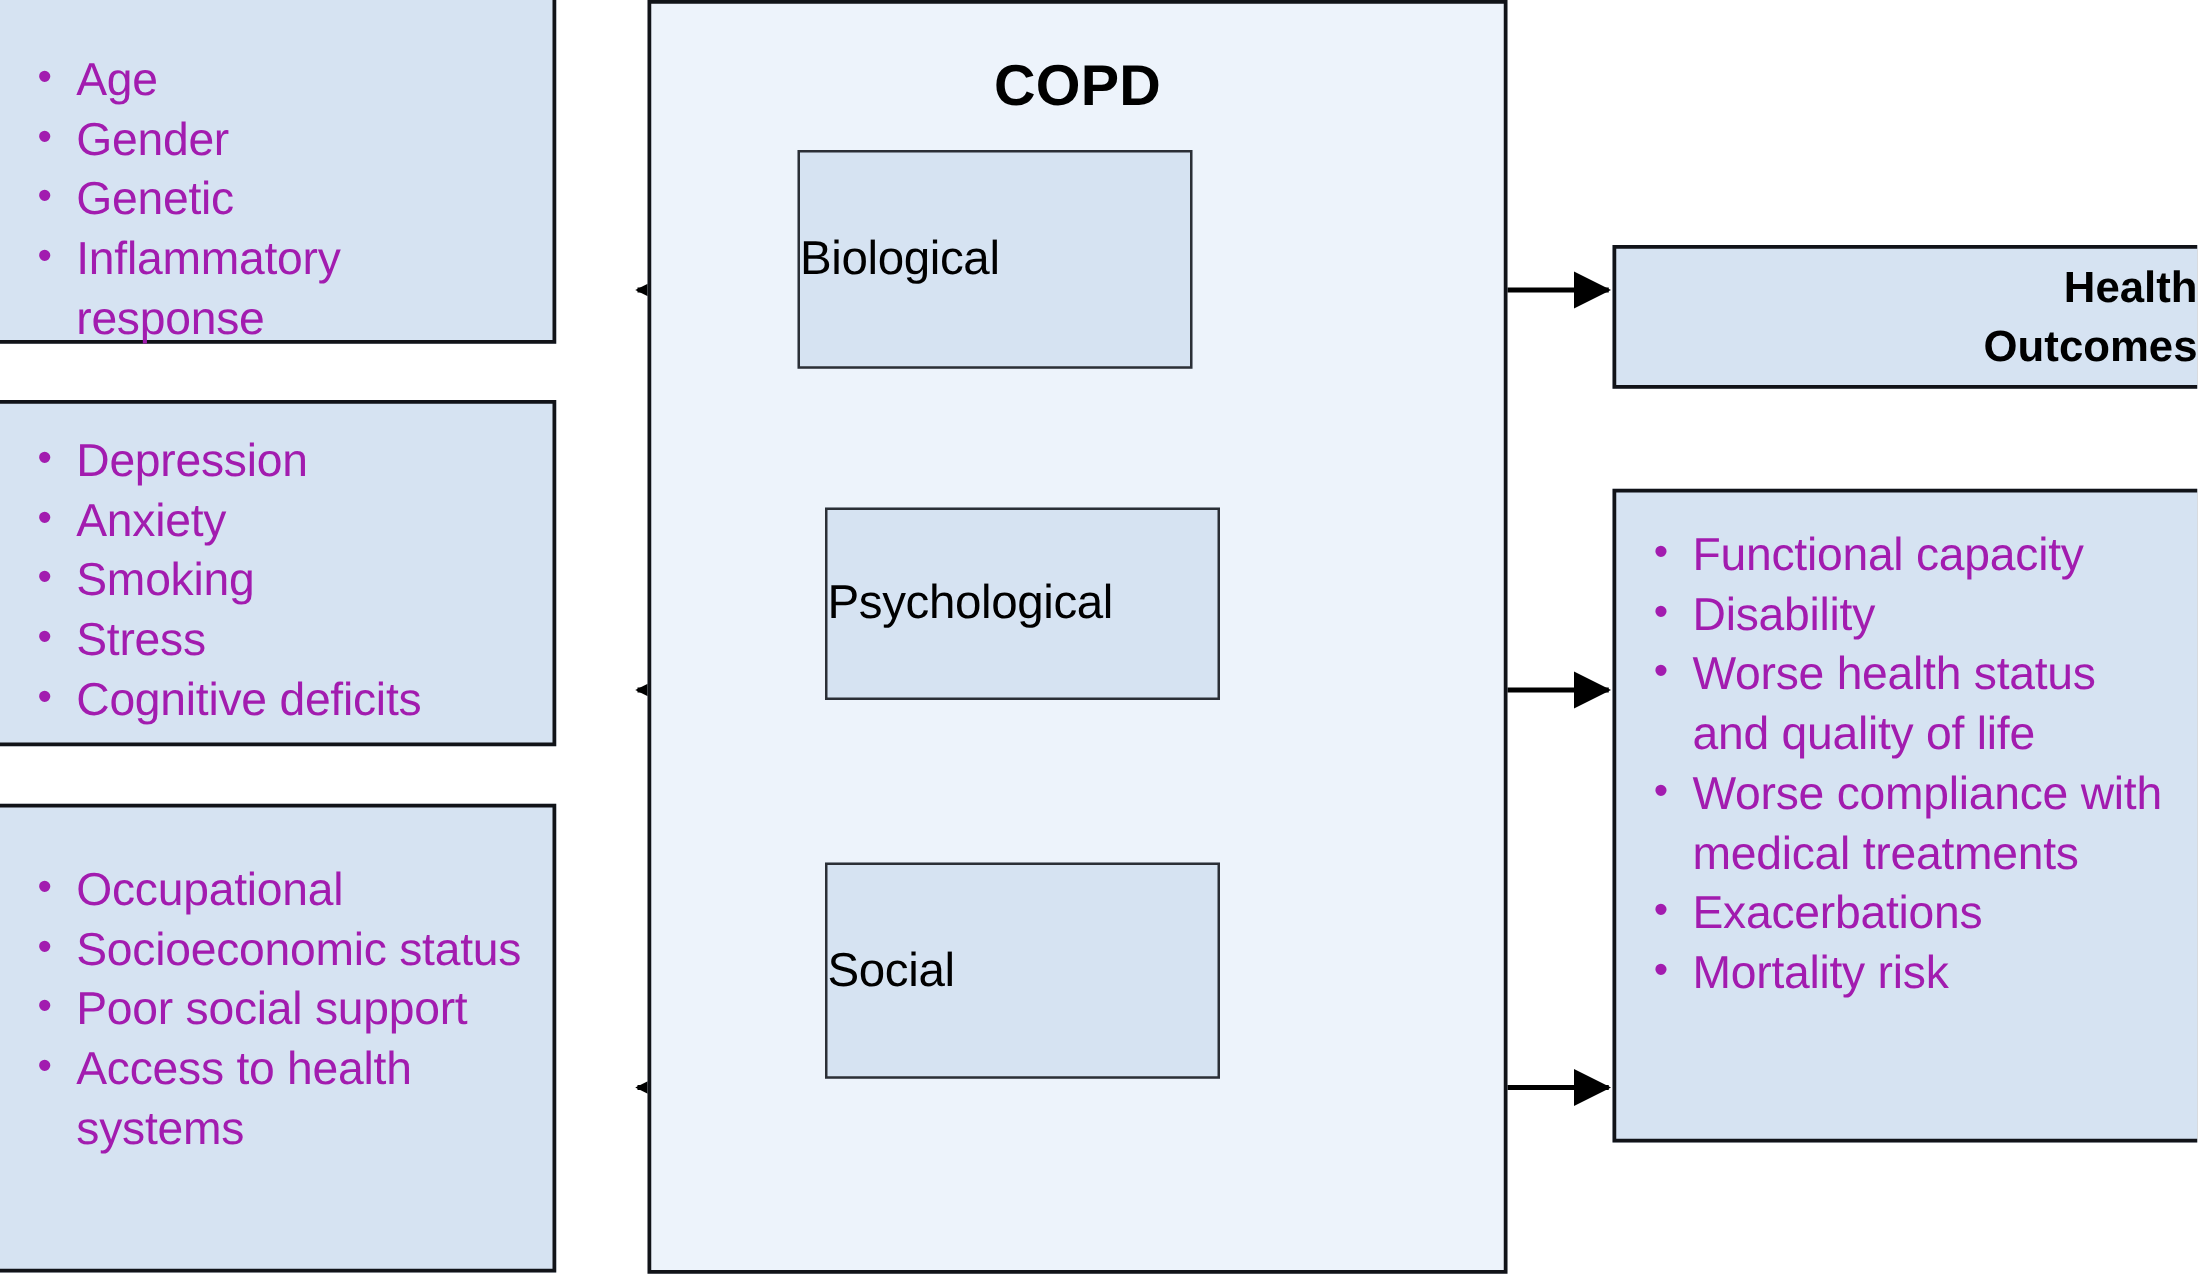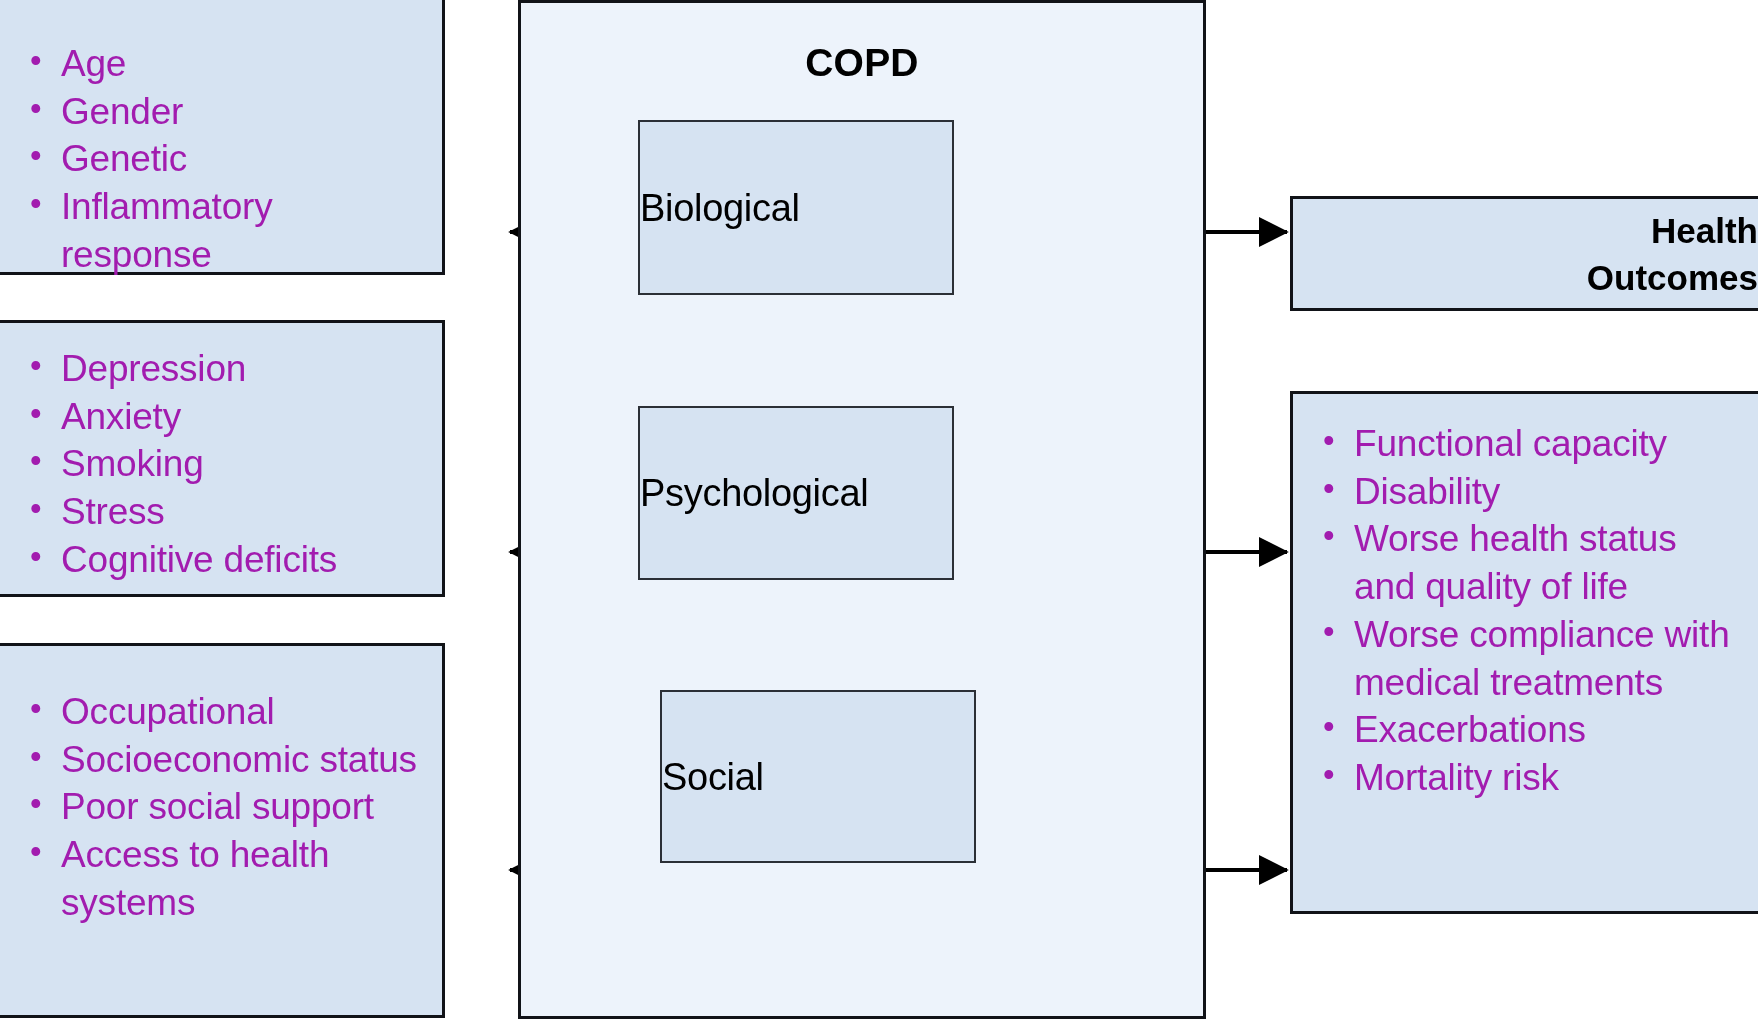--- a/index.html
+++ b/index.html
@@ -72,21 +72,21 @@
     font-size: 38px;
     color: #000000;
     letter-spacing: -0.3px;
   }
   .copd-title {
     position: absolute;
     left: 0;
     right: 0;
     top: 38px;
     text-align: center;
-    font-size: 39px;
+    font-size: 46px;
     font-weight: bold;
     color: #000000;
     letter-spacing: 0.2px;
   }
   .ho-title {
     position: absolute;
     left: 0;
     right: 0;
     top: 50%;
     transform: translateY(-50%);
@@ -143,21 +143,21 @@
   </svg>
 
   <div class="copd-container" style="left:518px; top:0px; width:688px; height:1019px;">
     <div class="copd-title">COPD</div>
   </div>
 
   <div class="box thin" style="left:638px; top:120px; width:316px; height:175px;">
     <div class="center-label">Biological</div>
   </div>
 
-  <div class="box thin" style="left:638px; top:406px; width:316px; height:174px;">
+  <div class="box thin" style="left:660px; top:406px; width:316px; height:154px;">
     <div class="center-label">Psychological</div>
   </div>
 
   <div class="box thin" style="left:660px; top:690px; width:316px; height:173px;">
     <div class="center-label">Social</div>
   </div>
 
   <div class="box" style="left:-3px; top:-3px; width:448px; height:278px;">
     <ul class="bullet-list" style="left:28px; top:40px; right:12px;">
       <li>Age</li>

